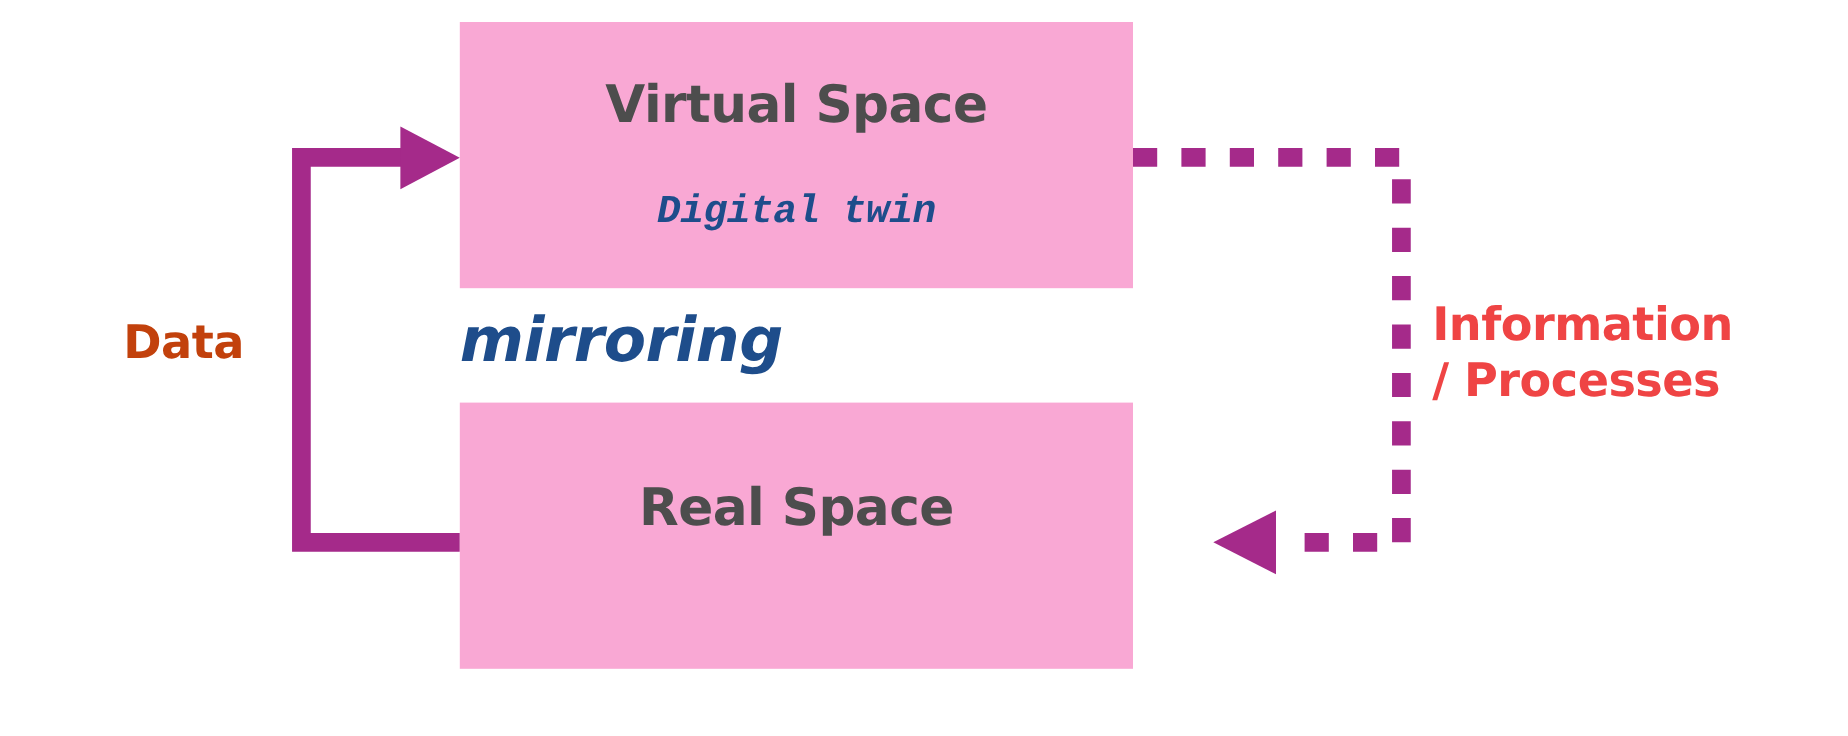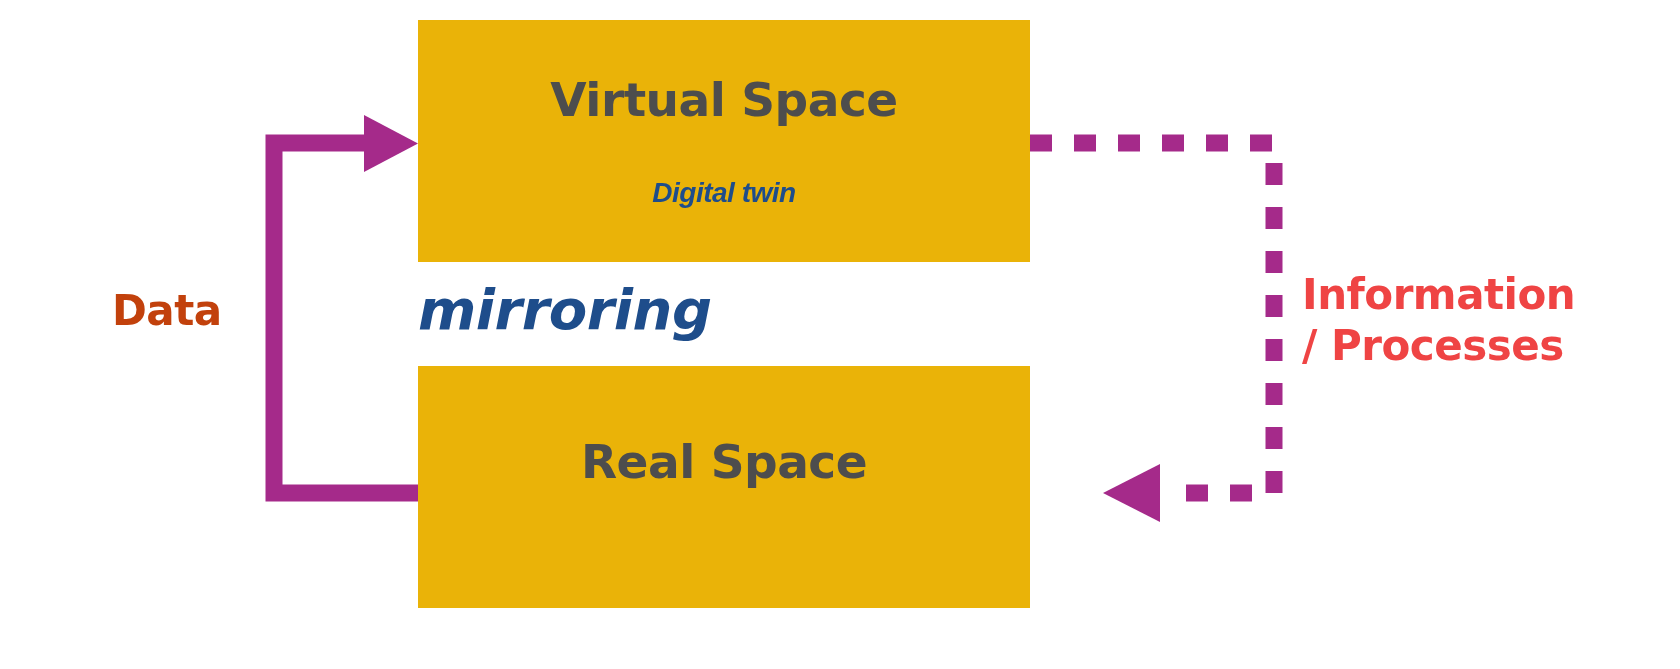--- a/index.html
+++ b/index.html
@@ -16,45 +16,45 @@
     width: 1680px;
     height: 669px;
     background: #ffffff;
     overflow: hidden;
   }
   .box {
     position: absolute;
     left: 418px;
     width: 612px;
     height: 242px;
-    background: #eab308;
+    background: #f9a8d4;
     display: flex;
     flex-direction: column;
     align-items: center;
     justify-content: center;
     box-sizing: border-box;
   }
   #box-virtual-space { top: 20px; }
   #box-real-space    { top: 366px; }
 
   .box-title {
     font-family: "DejaVu Sans", sans-serif;
     font-weight: bold;
     font-size: 47px;
     letter-spacing: -0.5px;
     color: #4d4d4d;
     line-height: 1;
     margin: 0 0 58px 0;
     white-space: nowrap;
   }
   .box-subtitle {
-    font-family: Liberation Sans, sans-serif;
+    font-family: Liberation Mono, monospace;
     font-weight: bold;
     font-style: italic;
-    font-size: 28px;
+    font-size: 36px;
     letter-spacing: -0.5px;
     color: #1e4d8b;
     line-height: 1;
     margin: 0;
     white-space: nowrap;
   }
   #box-virtual-space .box-title   { margin-bottom: 56px; }
   #box-real-space   .box-title    { margin-bottom: 52px; }
 
   #mirroring-label {

